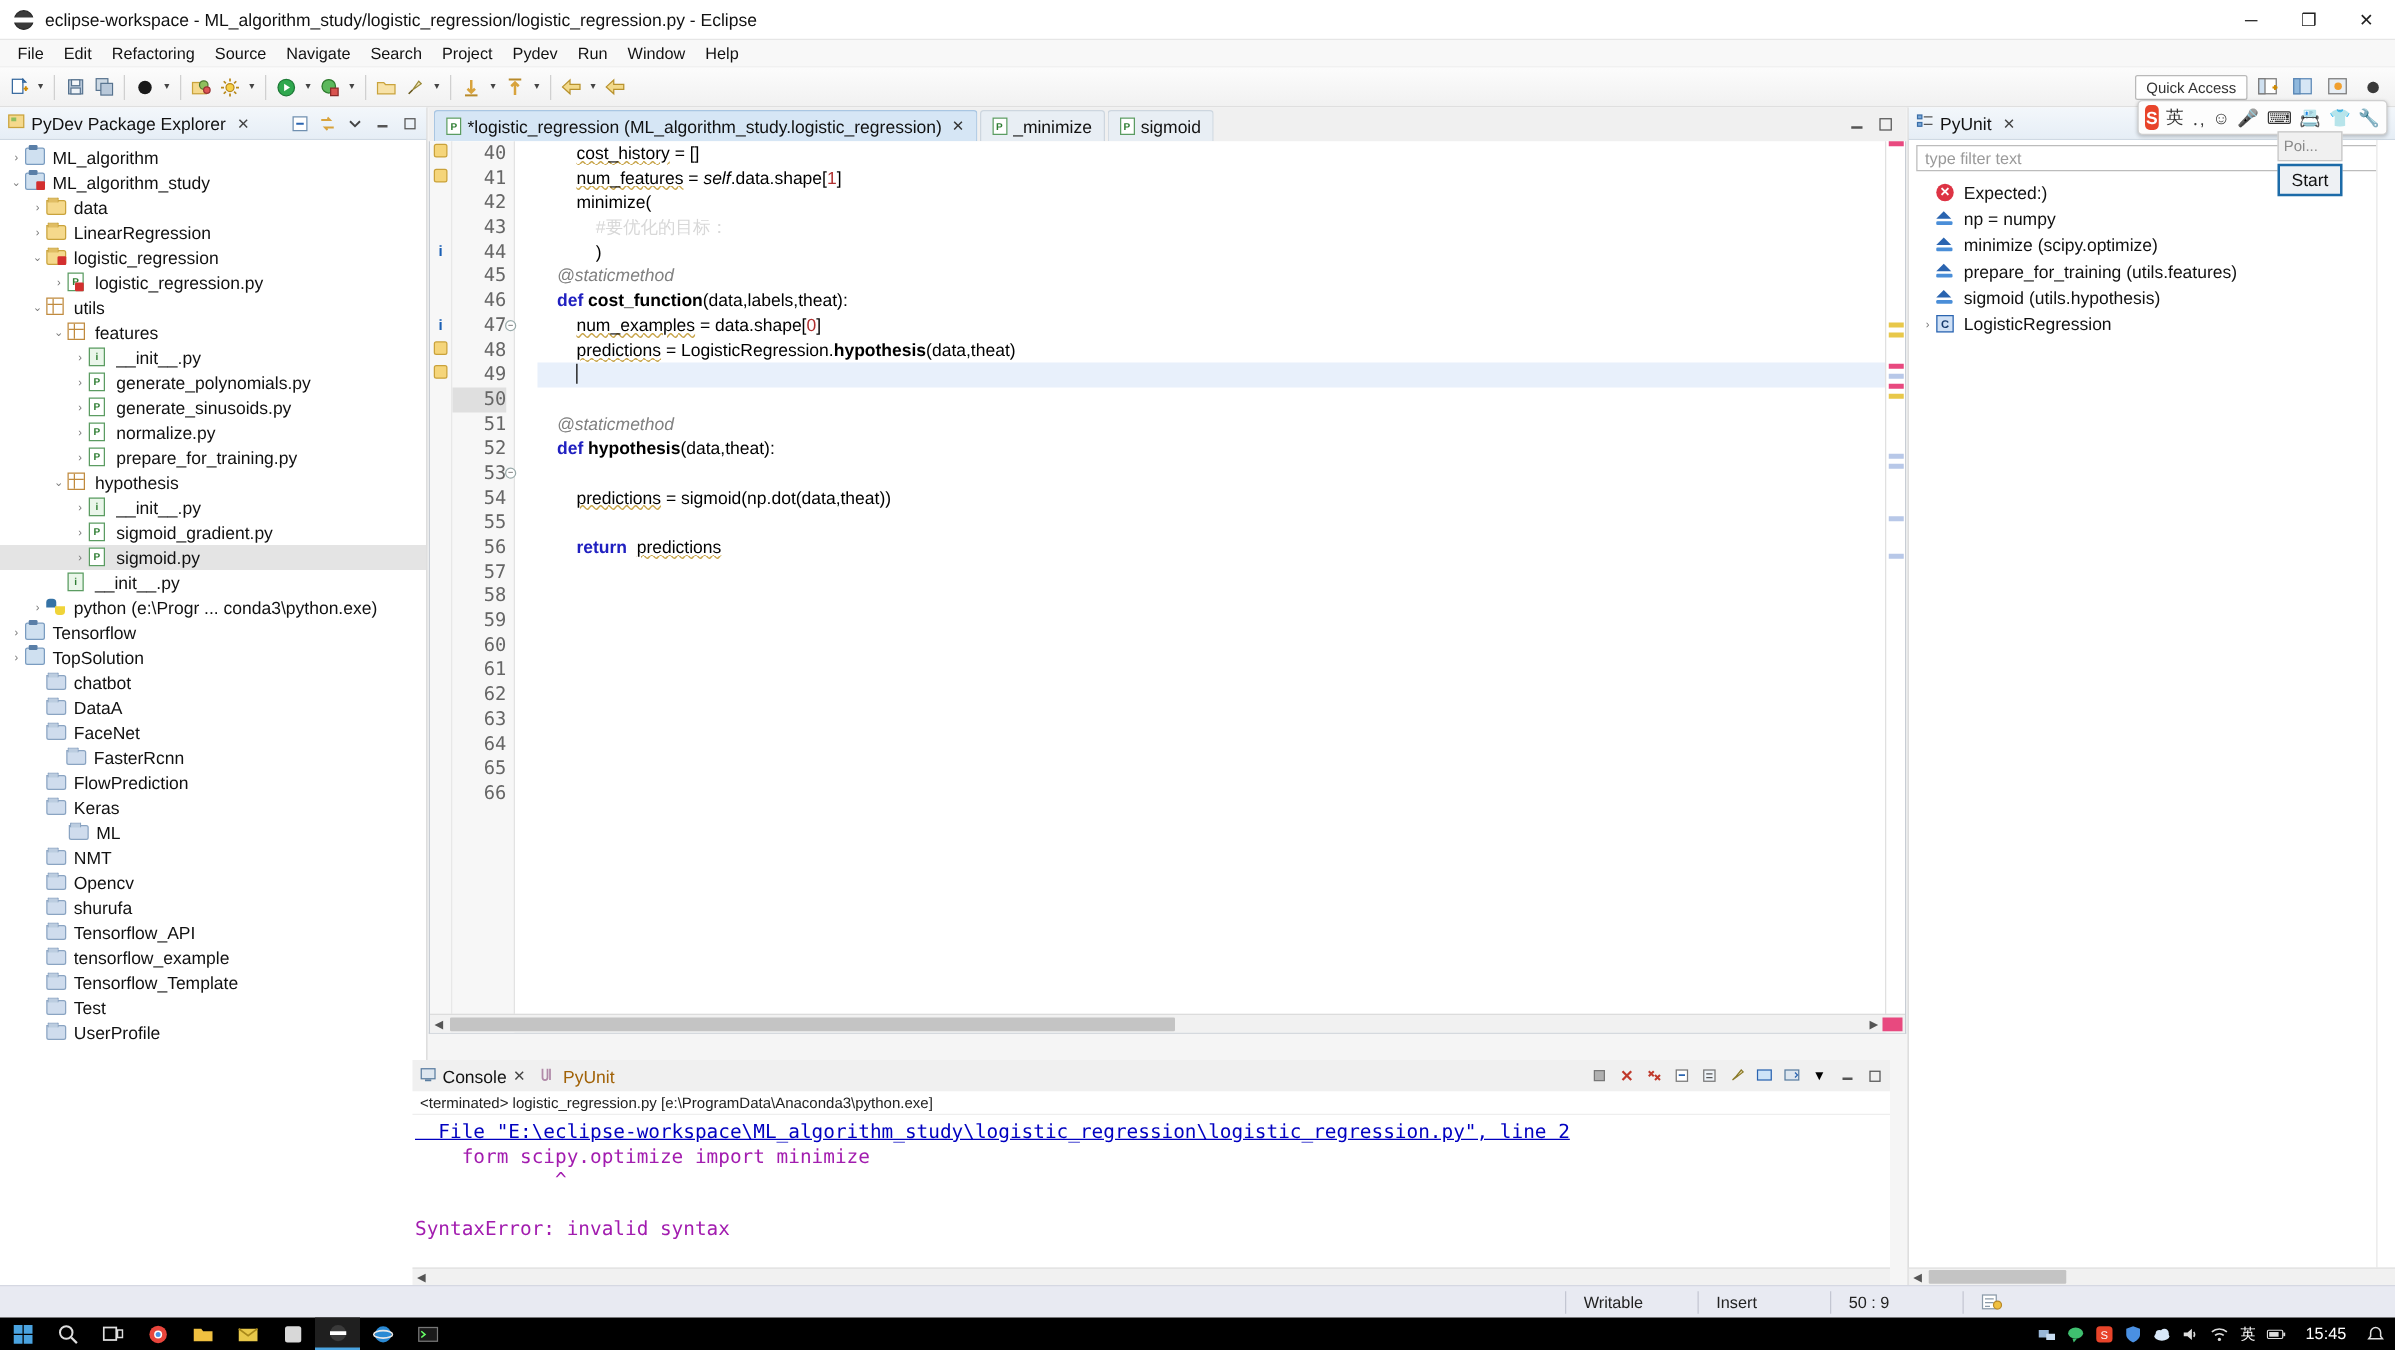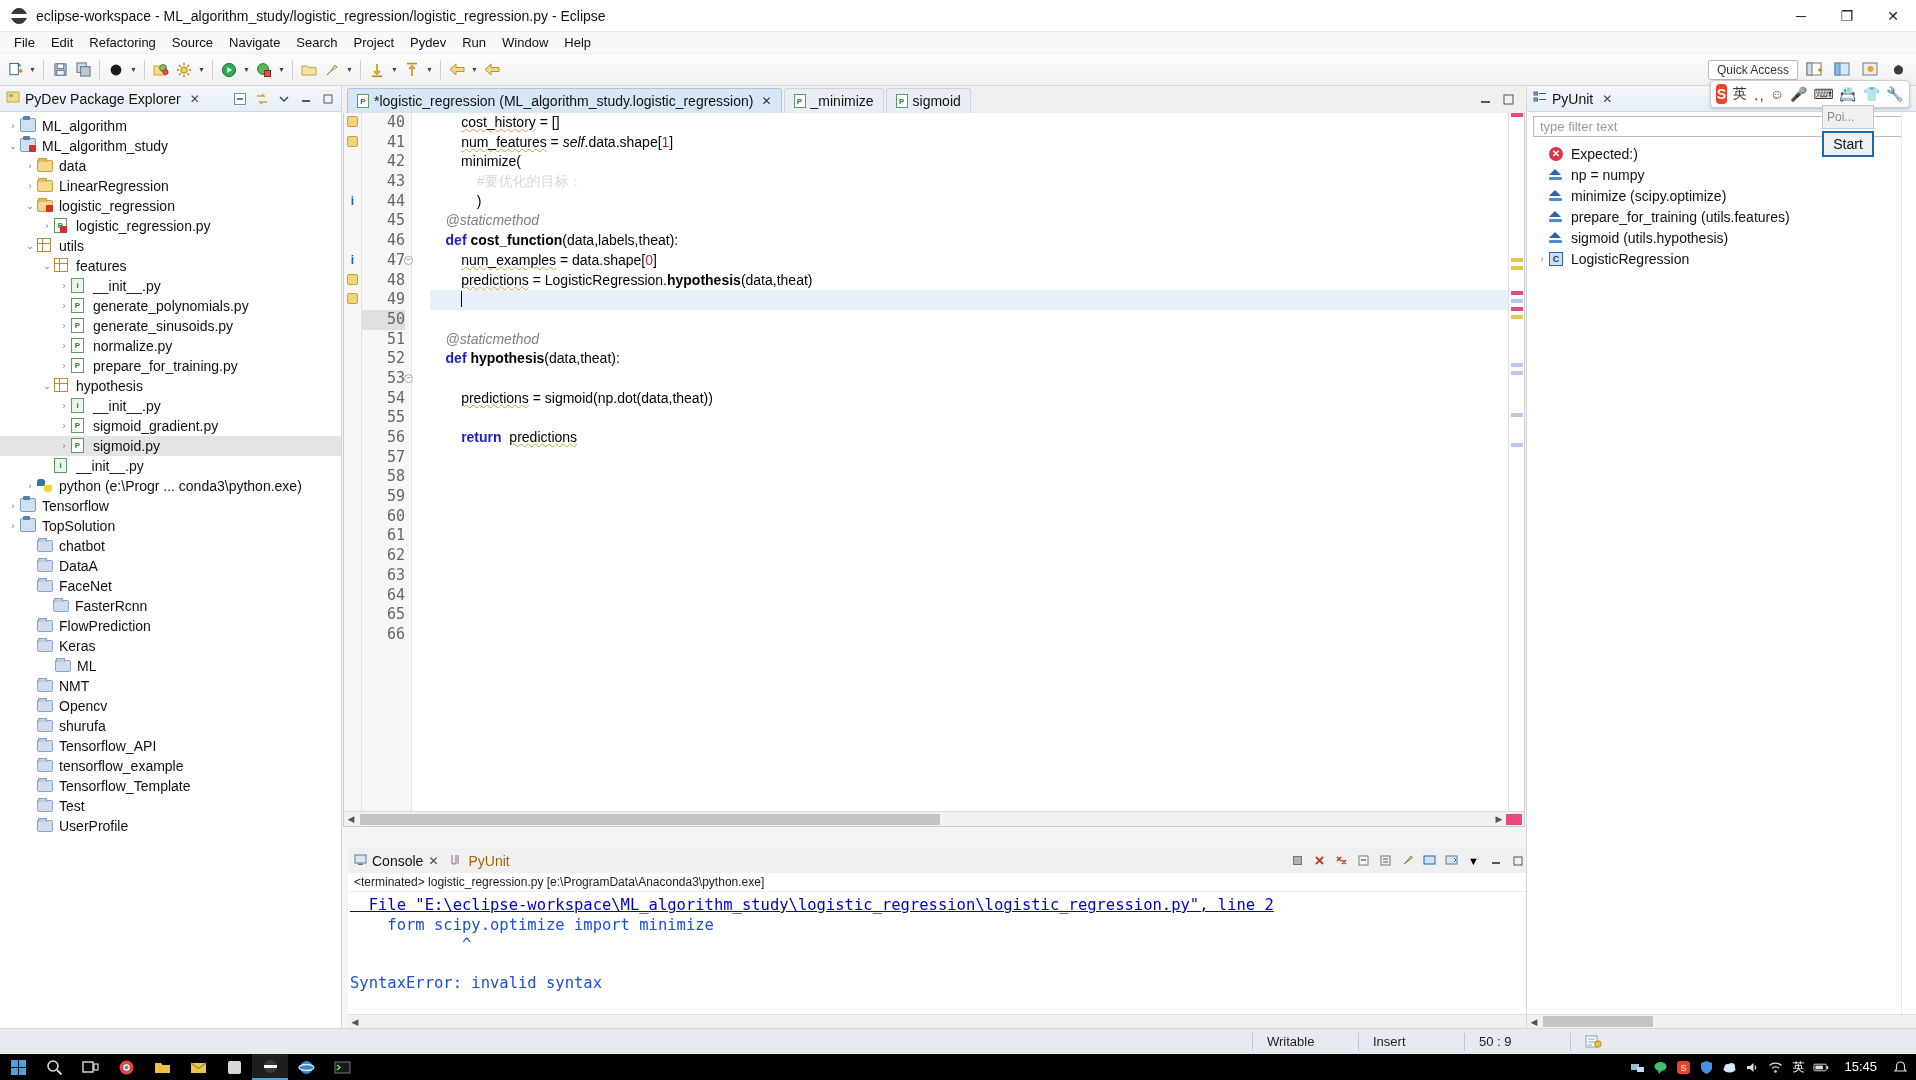--- a/index.html
+++ b/index.html
@@ -161,32 +161,32 @@
            text-decoration-color: #c8a54a; text-decoration-thickness: 1px; }
   .caret { display:inline-block; width:1px; height:16px; background:#000; vertical-align:-3px; }
   .ed-overview { width: 16px; background: #fff; border-left: 1px solid #e0e0e0; position: relative; }
   .ovm { position: absolute; left: 2px; width: 12px; height: 4px; }
   .ed-hscroll { position: absolute; bottom: 0; left: 0; right: 0; height: 15px; background: #f1f1f1;
                 border-top: 1px solid #dcdcdc; display: flex; align-items: center; }
   .hs-thumb { height: 11px; background: #c4c4c4; border-radius: 1px; }
   .hs-arrow { width: 14px; text-align: center; font-size: 9px; color: #555; }
 
   
-  .console-panel { position: absolute; left: 348px; top: 762px; width: 1182px; height: 180px; background: #fff; }
+  .console-panel { position: absolute; left: 330px; top: 762px; width: 1182px; height: 180px; background: #fff; }
   .con-tabbar { height: 25px; display: flex; align-items: center; gap: 12px; padding-left: 6px;
                 background: #f0f0f0; position: relative; }
   .con-tab { display: flex; align-items: center; gap: 5px; font-size: 14px; color: #111; }
   .con-tab.inactive { color: #a16207; }
   .con-tools { position: absolute; right: 4px; display: flex; gap: 5px; align-items: center; }
   .ctool { width: 17px; height: 17px; display:flex; align-items:center; justify-content:center; font-size: 11px; }
   .con-head { font-size: 12px; color: #222; padding: 2px 6px; border-bottom: 1px solid #eee; }
   .con-body { font-family: "DejaVu Sans Mono", monospace; font-size: 15.5px; padding: 4px 0 0 2px;
               height: 120px; overflow: hidden; background: #fff; }
   .con-line { height: 19.5px; line-height: 19.5px; white-space: pre; color: #0000c0; }
-  .con-line.err { color: #1d4ed8; }
+  .con-line.err { color: #a21caf; }
   .con-link { color: #0000c0; text-decoration: underline; }
   .con-hscroll { position:absolute; bottom:0; left:0; right:0; height:14px; background:#f1f1f1;
                  border-top:1px solid #e0e0e0; }
 
   
   .outline-panel { position: absolute; left: 1526px; top: 0; width: 390px; height: 942px;
                    background: #fff; border-left: 1px solid #d4d4d4; }
   .ol-filter { margin: 4px 6px; height: 21px; border: 1px solid #bcbcbc; background: #fff;
                display: flex; align-items: center; padding: 0 6px; font-size: 13px; color: #9a9a9a; }
   .ol-list { padding-top: 2px; }

